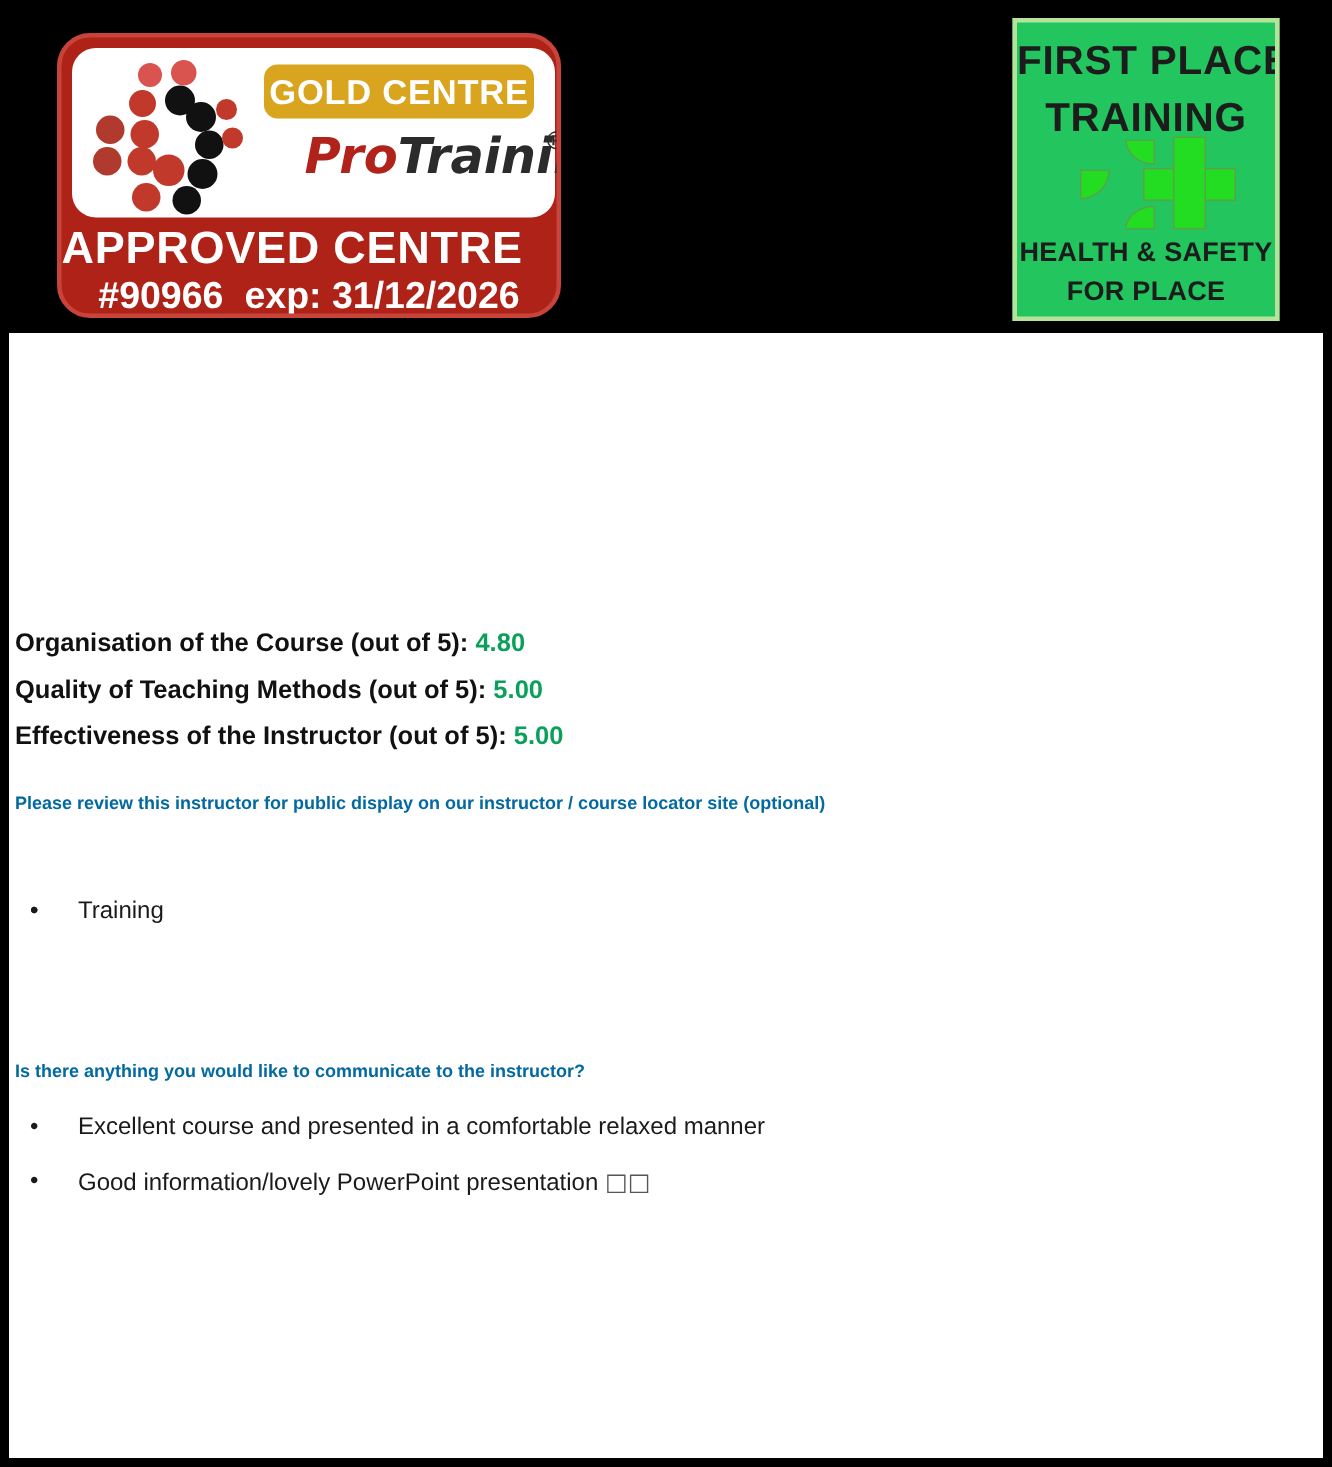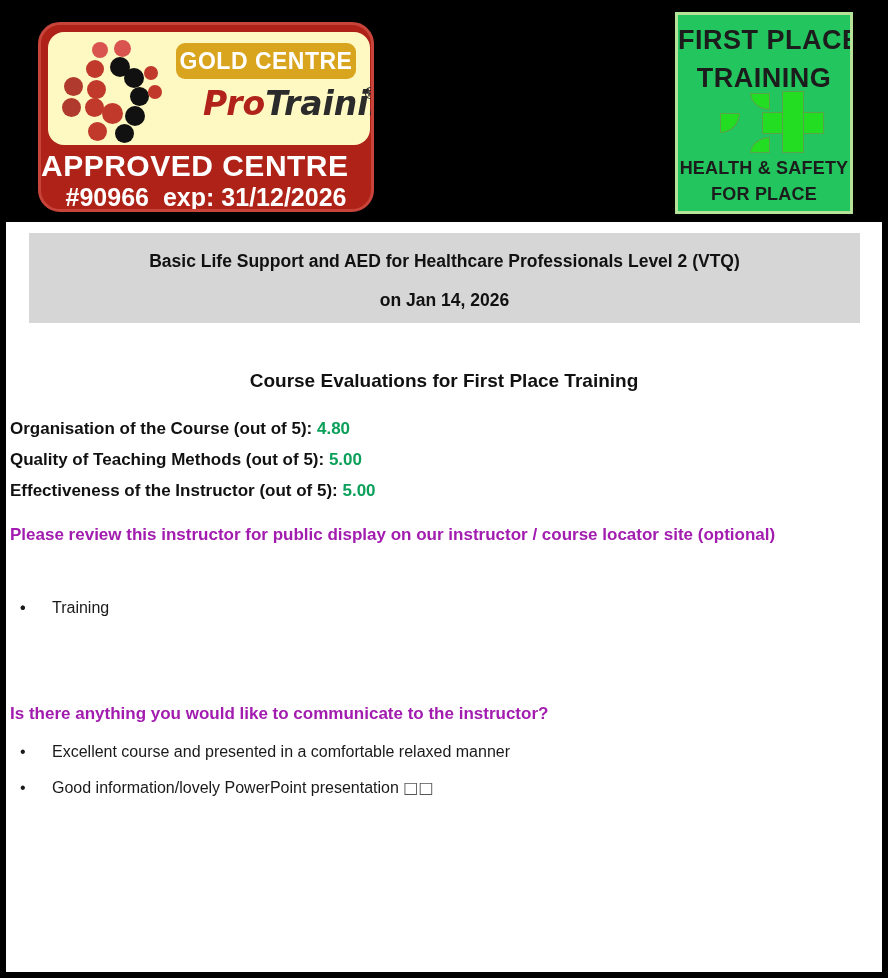--- a/index.html
+++ b/index.html
@@ -37,21 +37,21 @@
     background: #AE2217;
     border-radius: 22px;
     border: 3px solid #C8443A;
     overflow: hidden;
   }
   .pt-white {
     position: absolute;
     left: 7px; top: 7px;
     width: 322px;
     height: 113px;
-    background: #fef9c3;
+    background: #ffffff;
     border-radius: 16px;
   }
   .pt-dots { position: absolute; left: 14px; top: 8px; width: 112px; height: 100px; }
   .pt-dots span {
     position: absolute;
     border-radius: 50%;
     display: block;
   }
   .gold-pill {
     position: absolute;
@@ -209,22 +209,22 @@
     line-height: 31px;
     white-space: nowrap;
   }
   .rating-score { color: #0AA05A; }
 
   .question {
     position: absolute;
     left: 4px;
     width: 840px;
     font-weight: bold;
-    font-size: 17px;
-    color: #a21caf;
+    font-size: 12px;
+    color: #0369a1;
     line-height: 30px;
   }
   .q1 { top: 298px; }
   .q2 { top: 477px; }
 
   .bullets { position: absolute; left: 4px; width: 860px; }
   .b1 { top: 368px; }
   .b2 { top: 512px; }
   .bullet-item {
     position: relative;
@@ -306,26 +306,21 @@
       </div>
 
       <div class="fp-line fp-l3">HEALTH &amp; SAFETY</div>
       <div class="fp-line fp-l4">FOR PLACE</div>
     </div>
 
   </div>
 
   <div class="sheet">
 
-    <div class="title-banner">
-      <div class="title-line">Basic Life Support and AED for Healthcare Professionals Level 2 (VTQ)</div>
-      <div class="title-line second">on Jan 14, 2026</div>
-    </div>
-
-    <div class="eval-heading">Course Evaluations for First Place Training</div>
+
 
     <div class="ratings">
       <div class="rating-row">
         <span>Organisation of the Course (out of 5):</span>
         <span class="rating-score">4.80</span>
       </div>
       <div class="rating-row">
         <span>Quality of Teaching Methods (out of 5):</span>
         <span class="rating-score">5.00</span>
       </div>

